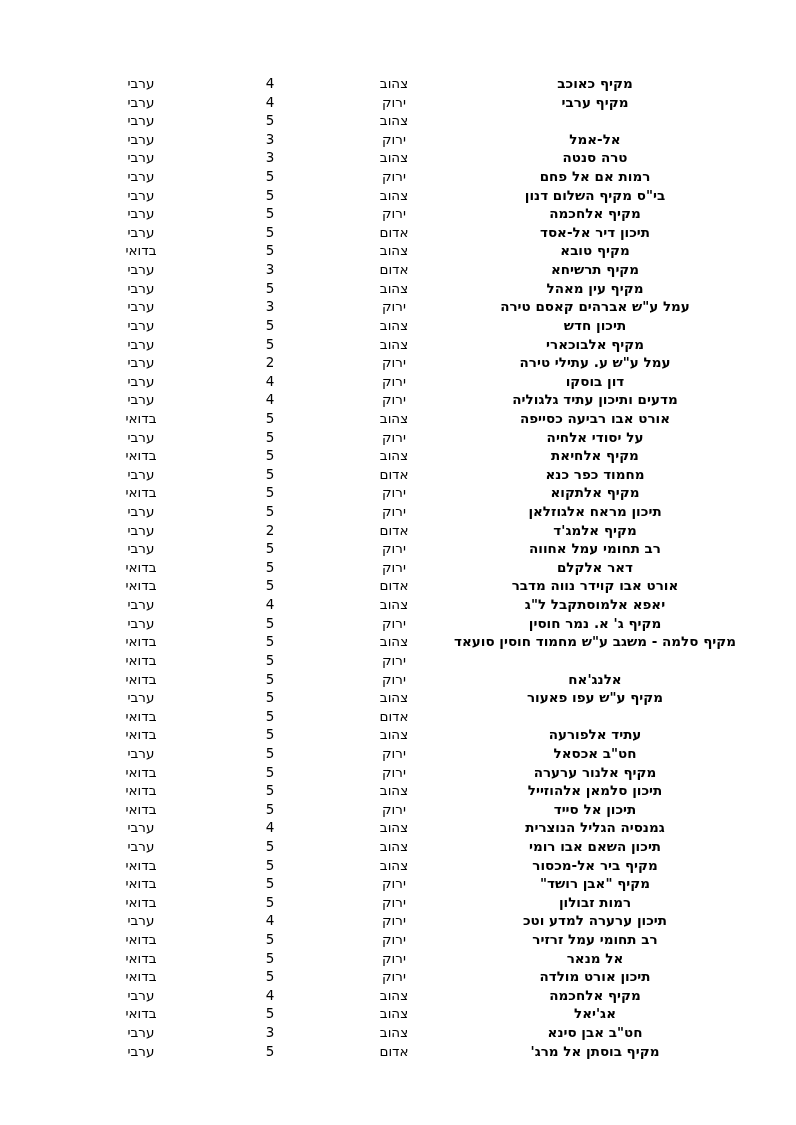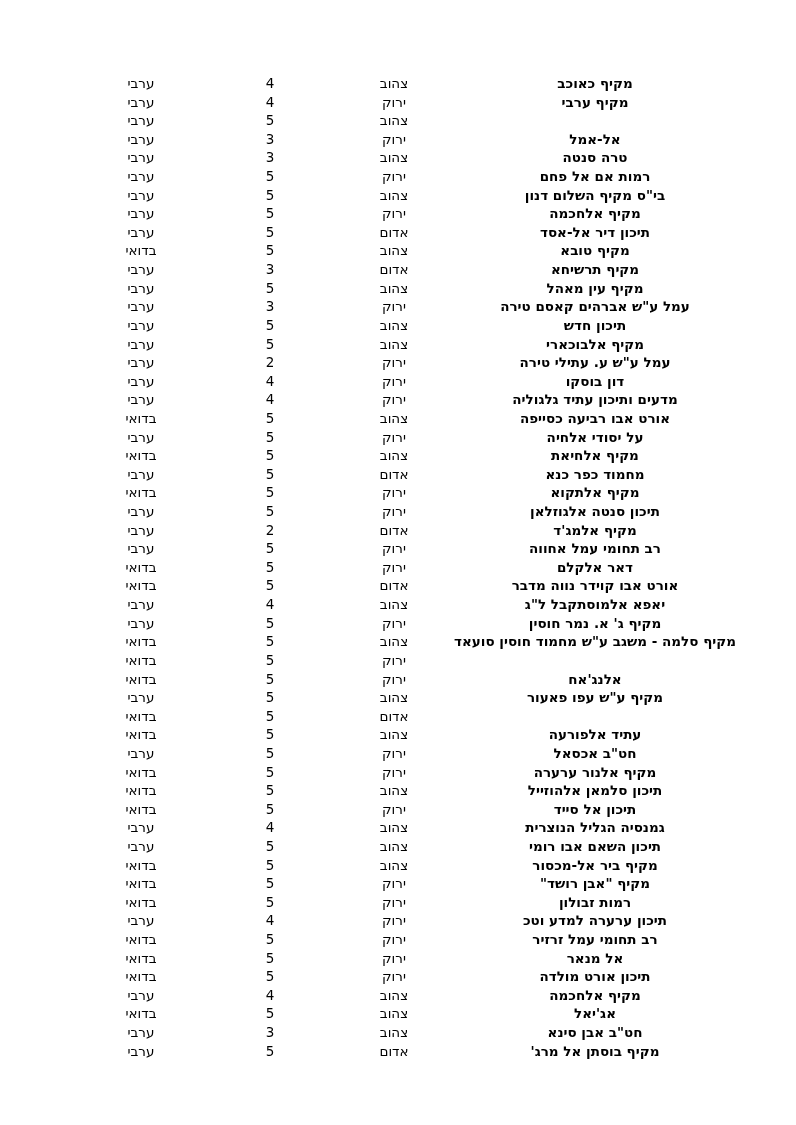--- a/index.html
+++ b/index.html
@@ -178,21 +178,21 @@
     <span class="cell grade">5</span>
     <span class="cell sector">ערבי</span>
   </div>
       <div class="row">
     <span class="cell school">מקיף אלתקוא</span>
     <span class="cell color">ירוק</span>
     <span class="cell grade">5</span>
     <span class="cell sector">בדואי</span>
   </div>
       <div class="row">
-    <span class="cell school">תיכון סנטה אלגוזלאן</span>
+    <span class="cell school">תיכון מראח אלגוזלאן</span>
     <span class="cell color">ירוק</span>
     <span class="cell grade">5</span>
     <span class="cell sector">ערבי</span>
   </div>
       <div class="row">
     <span class="cell school">מקיף אלמג'ד</span>
     <span class="cell color">אדום</span>
     <span class="cell grade">2</span>
     <span class="cell sector">ערבי</span>
   </div>

